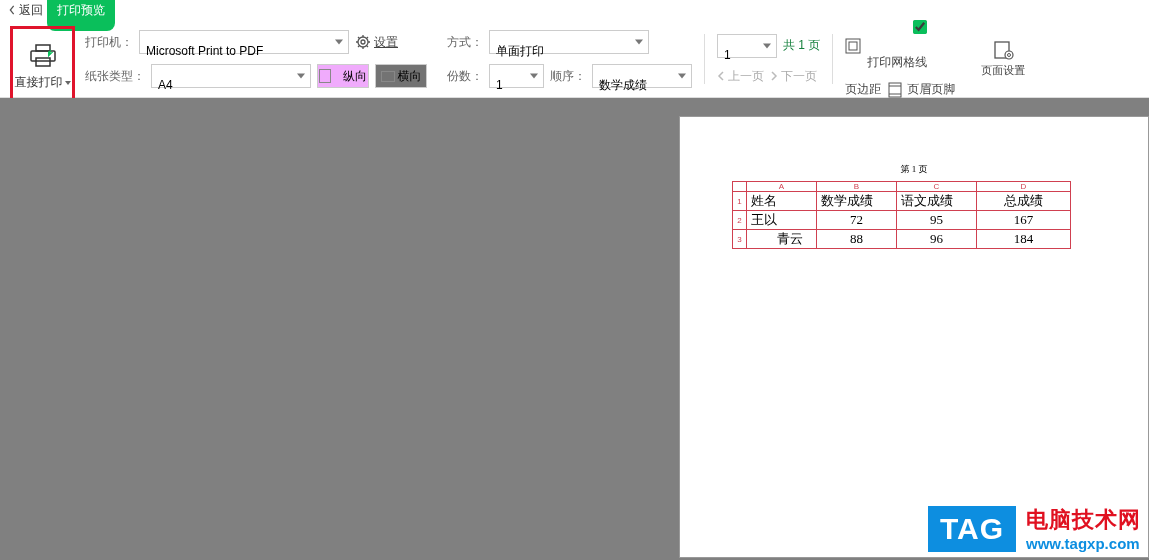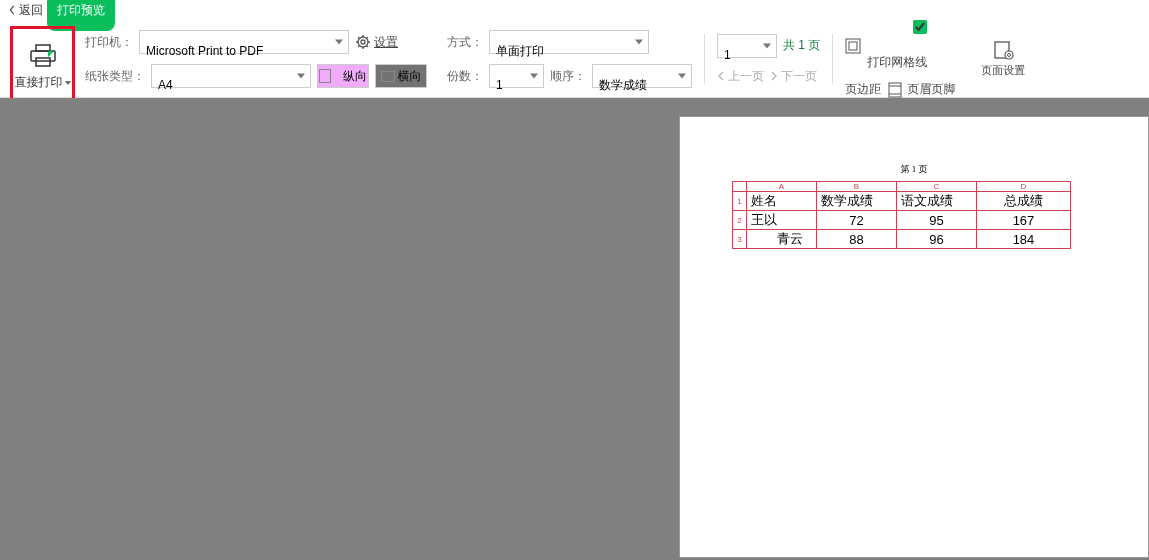--- a/index.html
+++ b/index.html
@@ -40,21 +40,21 @@
 .page { position: absolute; right: 0; top: 18px; width: 470px; height: 442px; background: #fff; border: 1px solid #999; }
 .page-num { position: absolute; top: 38px; left: 50%; transform: translateX(-50%); font-size: 9px; font-family: SimSun, serif; margin-top: 8px; }
 .data-table { position: absolute; top: 64px; left: 52px; border-collapse: collapse; font-size: 13px; }
 .data-table td, .data-table th { border: 1px solid #d04050; padding: 0; text-align: center; font-weight: normal; position: relative; }
 .data-table .rh { width: 14px; font-size: 8px; color: #d04050; }
 .data-table .ch { height: 10px; font-size: 8px; color: #d04050; }
 .data-table .c1 { width: 70px; }
 .data-table .c2 { width: 80px; }
 .data-table .c3 { width: 80px; }
 .data-table .c4 { width: 94px; }
-.data-table .cell { height: 17px; font-family: Liberation Sans, sans-serif; margin-left: 44px; }
+.data-table .cell { height: 17px; font-family: Liberation Serif, serif; margin-left: 44px; }
 .data-table .corner { background: #fff; }
 .watermark { position: absolute; right: 8px; bottom: 8px; display: flex; align-items: center; gap: 10px; }
 .tag-logo { background: #0d8ee0; color: #fff; font-weight: bold; font-size: 30px; padding: 6px 12px; font-family: Arial; letter-spacing: 1px; }
 .wm-text { display: flex; flex-direction: column; font-weight: bold; }
 .wm-text .cn { color: #e01020; font-size: 22px; letter-spacing: 1px; }
 .wm-text .url { color: #0d8ee0; font-size: 15px; }
 </style>
 </head>
 <body>
 
@@ -235,13 +235,20 @@
       <tr>
         <td class="rh">3</td>
         <td class="cell c1" style="text-align:center;padding-left:17px">青云</td>
         <td class="cell c2">88</td>
         <td class="cell c3">96</td>
         <td class="cell c4">184</td>
       </tr>
     </tbody>
       </table>
   </div>
+  <div class="watermark">
+    <div class="tag-logo">TAG</div>
+    <div class="wm-text">
+      <div class="cn">电脑技术网</div>
+      <div class="url">www.tagxp.com</div>
+    </div>
+  </div>
 </div>
 
 </body></html>

